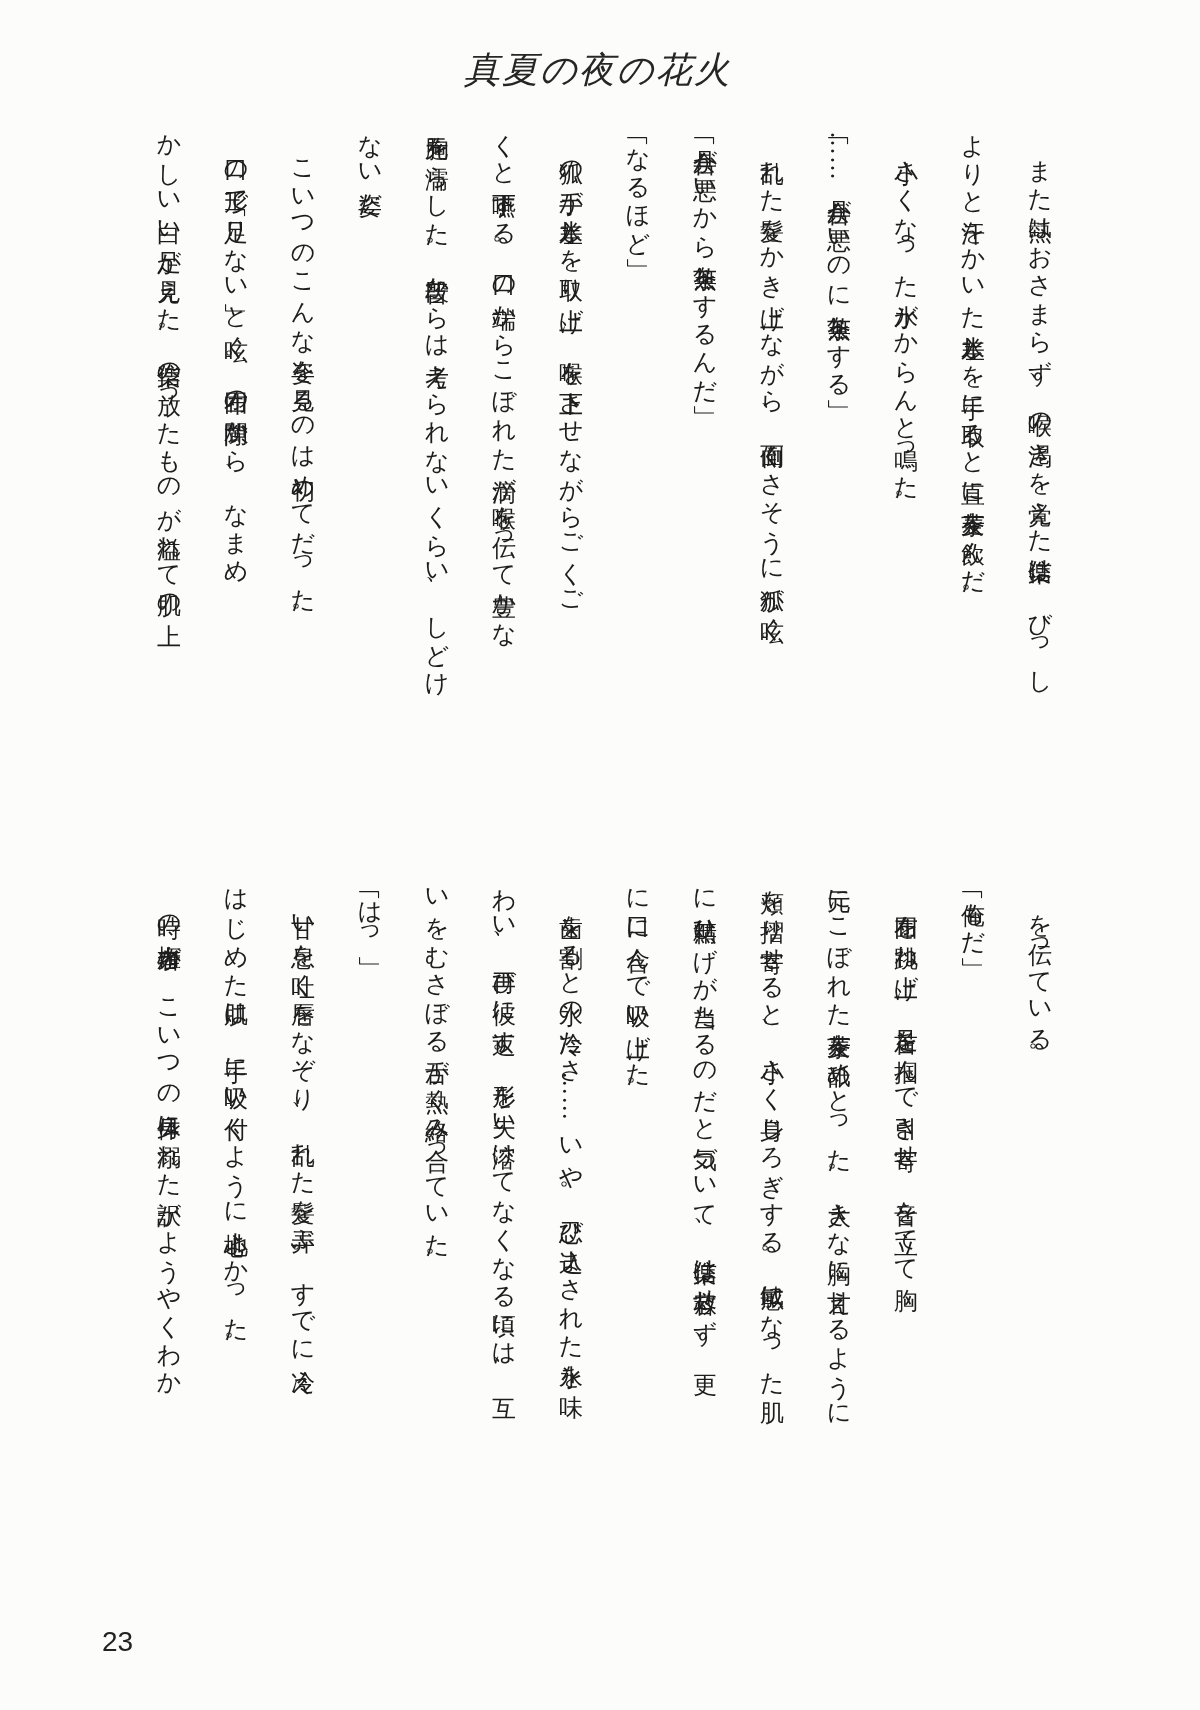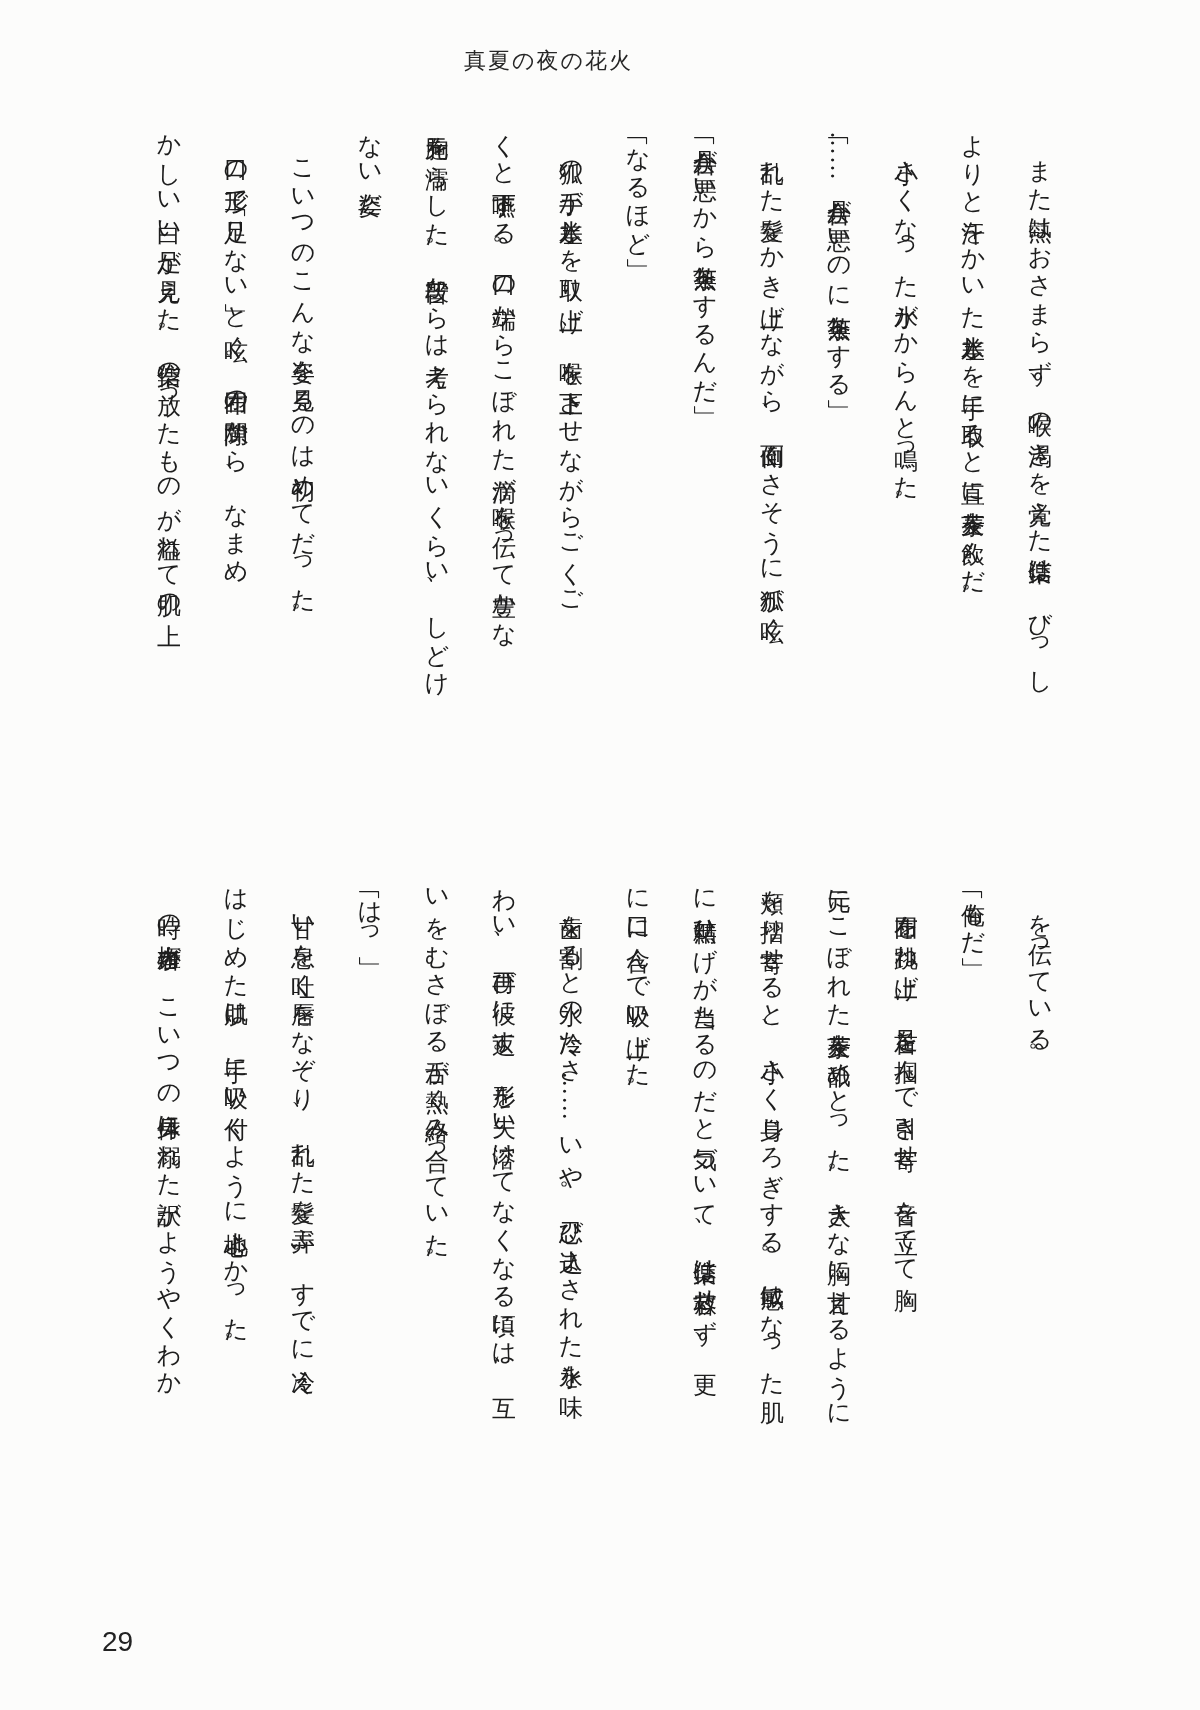--- a/index.html
+++ b/index.html
@@ -7,25 +7,26 @@
   body {
     position:relative;
     background:#fcfcfb;
     font-family:"DejaVu Serif","Liberation Serif",serif;
     color:#1d1d1d;
     overflow:hidden;
   }
   .page-title {
     position:absolute;
     top:46px; left:464px;
-    font-size:22px;
+    font-size:36px;
     font-weight:normal;
     letter-spacing:2px;
     color:#262626;
     white-space:nowrap;
+    font-style:italic;
   }
   .tblock {
     position:absolute;
     right:148px;
     writing-mode:vertical-rl;
     text-orientation:mixed;
   }
   .tblock.top    { top:118px; height:668px; }
   .tblock.bottom { top:872px; height:668px; }
   .vcol {
@@ -78,13 +79,13 @@
   <p class="vcol">に口に含んで吸い上げた。</p>
   <p class="vcol indent">歯を割ると氷の冷たさ……いや。忍び込まされた氷を味</p>
   <p class="vcol">わい、再び彼に返す。形を失い溶けてなくなる頃には、互</p>
   <p class="vcol">いをむさぼる舌が熱く絡み合っていた。</p>
   <p class="vcol dialogue">「はっ」</p>
   <p class="vcol indent">甘い息を吐く唇をなぞり、乱れた髪を弄ぶ。すでに冷え</p>
   <p class="vcol">はじめた肌は、手に吸い付くように心地よかった。</p>
   <p class="vcol indent">時の権力者が、こいつの身体に溺れた訳がようやくわか</p>
 </div>
 
-<div class="page-number">29</div>
+<div class="page-number">23</div>
 
 </body></html>

